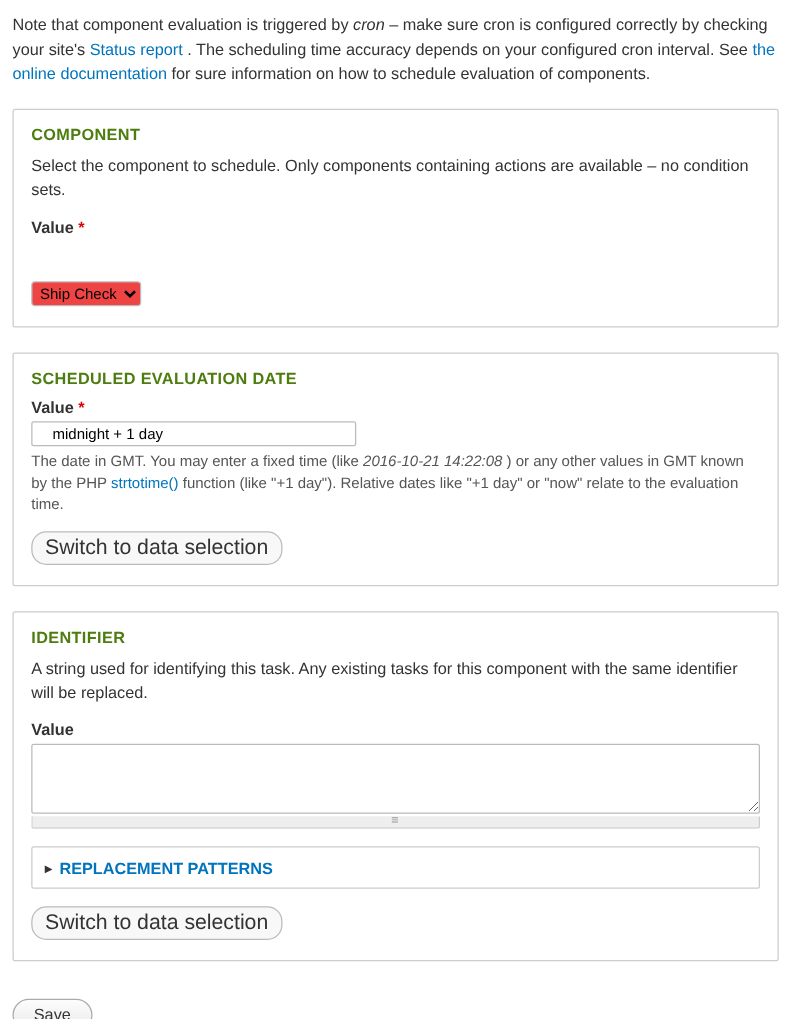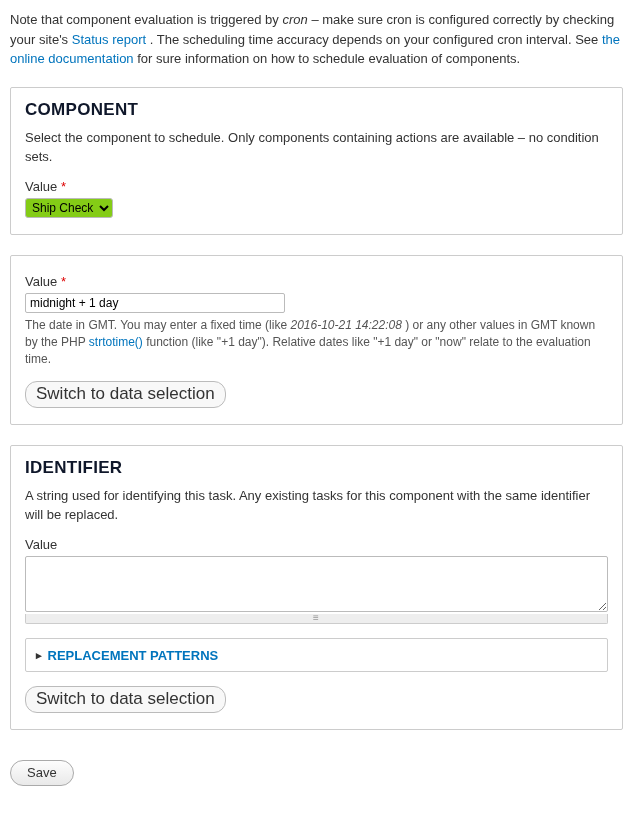--- a/index.html
+++ b/index.html
@@ -21,48 +21,49 @@
 
     .fieldset {
       border: 1px solid #ccc;
       border-radius: 2px;
       padding: 12px 14px 16px;
       margin: 0 0 20px 0;
       background: #fff;
     }
     .section-title {
       font-weight: bold;
-      font-size: 17px;
+      font-size: 13px;
       letter-spacing: 0.3px;
       margin: 0 0 8px 0;
-      color: #0f172a;
+      color: #4d7c0f;
     }
     .description {
       margin: 4px 0 12px 0;
       line-height: 1.5;
     }
     .label {
-      font-weight: normal;
+      font-weight: bold;
       margin: 6px 0 4px 0;
       display: block;
     }
     .required { color: #d00; }
 
     select {
       font-size: 12px;
       padding: 1px 2px;
       border: 1px solid #bbb;
       border-radius: 3px;
-      background: #84cc16;
+      background: #ef4444;
+      margin-top: 32px;
     }
     input[type="text"] {
       width: 100%;
       max-width: 560px;
       font-size: 12px;
-      padding: 2px 4px;
+      padding: 2px 16px;
       border: 1px solid #bbb;
       border-radius: 2px;
     }
     .date-input { max-width: 260px !important; }
 
     .helptext {
       font-size: 12px;
       color: #555;
       margin: 4px 0 12px 0;
       line-height: 1.45;
@@ -164,20 +165,21 @@
     <span>Value</span>
     <span class="required">*</span>
   </label>
   <select>
     <option>Ship Check</option>
   </select>
 </div>
 
 
 <div class="fieldset">
+  <div class="section-title">SCHEDULED EVALUATION DATE</div>
   <label class="label">
     <span>Value</span>
     <span class="required">*</span>
   </label>
   <input type="text" class="date-input" value="midnight + 1 day" style="">
   <div class="helptext">
     <span>The date in GMT. You may enter a fixed time (like </span>
     <em>2016-10-21 14:22:08</em>
     <span>) or any other values in GMT known by the PHP </span>
     <a href="#">strtotime()</a>

